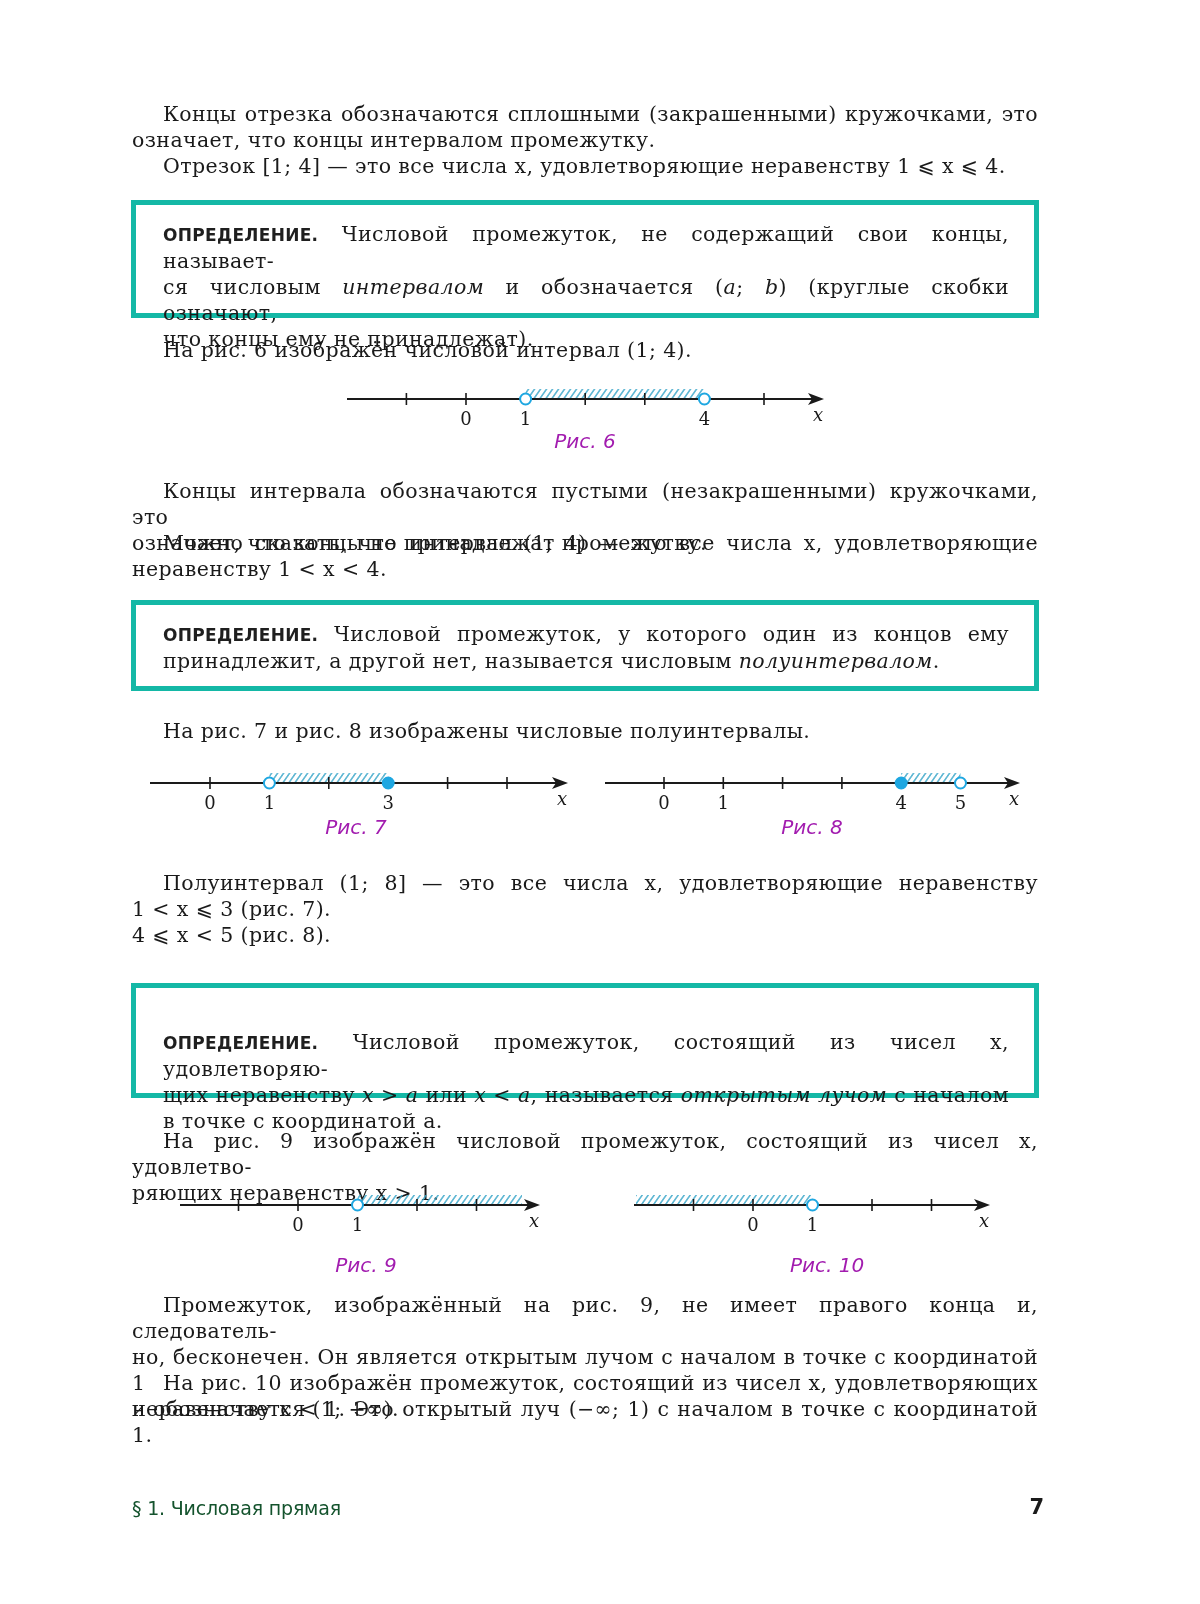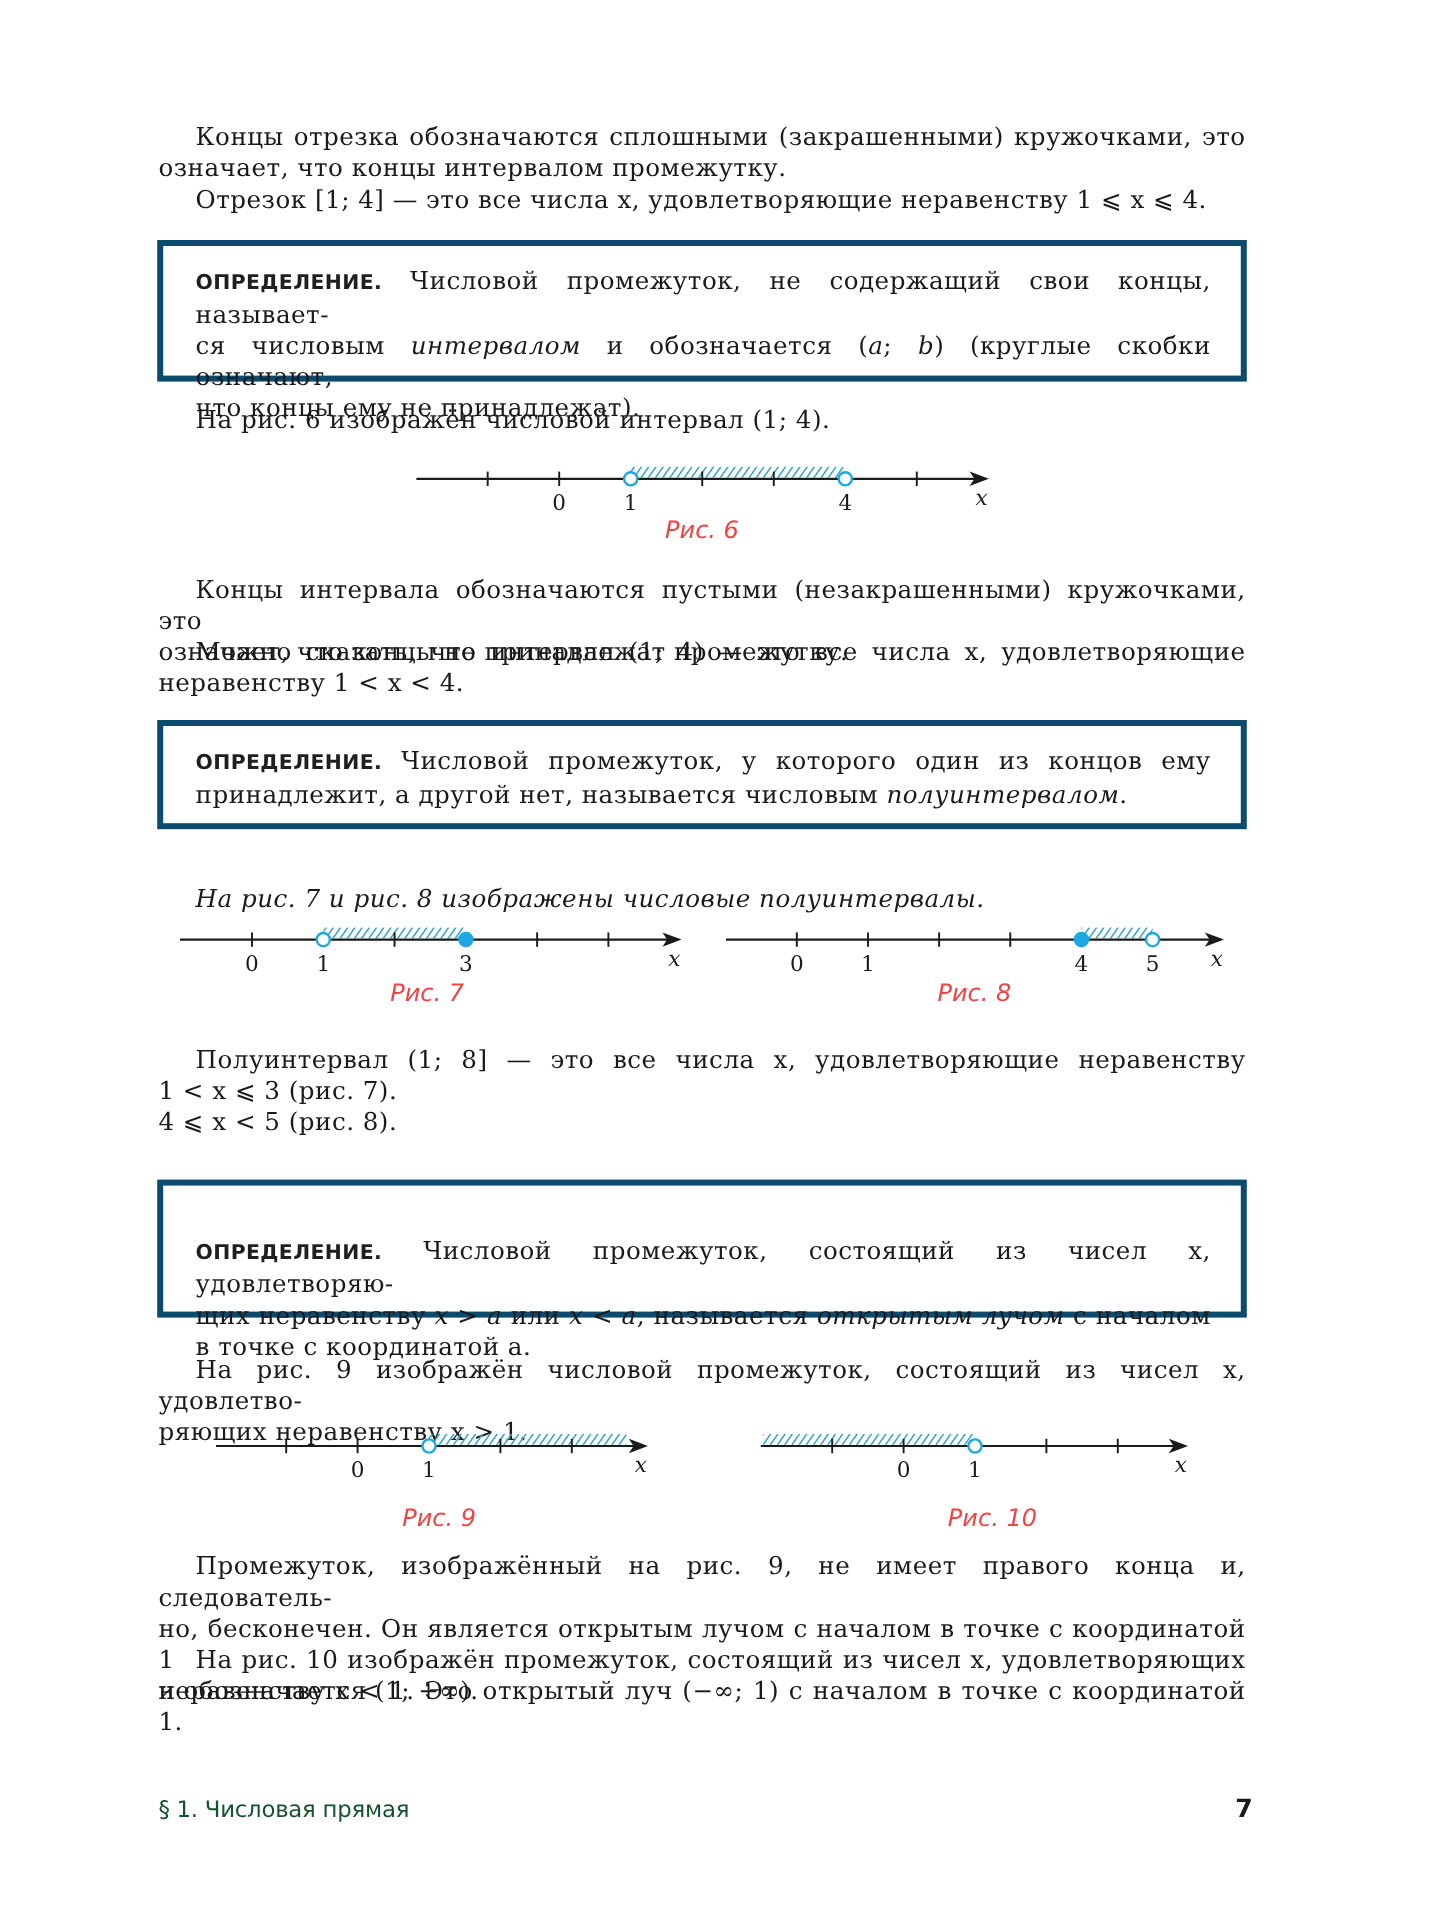--- a/index.html
+++ b/index.html
@@ -2,30 +2,30 @@
 <html><head>
 <meta charset="utf-8">
 <style>
   html, body { margin: 0; padding: 0; background: #ffffff; }
   body { width: 1200px; height: 1604px; position: relative; overflow: hidden;
          font-family: "DejaVu Serif", "Liberation Serif", serif; color: #1a1a1a; }
   .para { position: absolute; left: 132px; width: 906px; font-size: 20.5px; line-height: 26px;
           text-align: justify; letter-spacing: 0.4px; }
   .para .line { display: block; }
   .indent { text-indent: 31px; }
-  .defbox { position: absolute; left: 131px; width: 898px; border: 5px solid #0c4a6e;
+  .defbox { position: absolute; left: 131px; width: 898px; border: 5px solid #14b8a6;
             box-sizing: content-box; background: #fff; }
   .defbox .inner { padding: 16px 25px 0 27px; font-size: 20.5px; line-height: 26px;
                    text-align: justify; letter-spacing: 0.4px; }
   .def-label { font-family: "DejaVu Sans", "Liberation Sans", sans-serif; font-weight: bold;
                font-size: 17px; letter-spacing: 0.3px; color: #1f1f1f; }
   .em { font-style: italic; }
   .math { font-style: italic; }
   .caption { position: absolute; font-family: "DejaVu Sans", "Liberation Sans", sans-serif;
-             font-style: italic; font-size: 20px; color: #ef4444; transform: translateX(-50%); white-space: nowrap; }
+             font-style: italic; font-size: 20px; color: #a21caf; transform: translateX(-50%); white-space: nowrap; }
   svg.numline { position: absolute; overflow: visible; }
   .footer-section { position: absolute; left: 132px; top: 1497px; font-family: "DejaVu Sans", "Liberation Sans", sans-serif;
                     font-size: 19px; color: #14532d; letter-spacing: -0.2px; }
   .footer-page { position: absolute; left: 1044px; top: 1495px; font-family: "DejaVu Sans", "Liberation Sans", sans-serif;
                  font-weight: bold; font-size: 21px; color: #1a1a1a; transform: translateX(-100%); }
 </style>
 </head>
 <body>
 
 <div class="para" style="top:101px;">
@@ -84,21 +84,21 @@
 
 <div class="defbox" style="top:600px; height:81px;">
   <div class="inner">
     <span style="display:block; text-align-last:justify;">
       <span class="def-label">ОПРЕДЕЛЕНИЕ.</span><span> Числовой промежуток, у которого один из концов ему</span>
     </span>
     <span style="display:block;">принадлежит, а другой нет, называется числовым <span class="em">полуинтервалом</span>.</span>
   </div>
 </div>
 
-<div class="para indent" style="top:736px;font-style:italic;">На рис. 7 и рис. 8 изображены числовые полуинтервалы.</div>
+<div class="para indent" style="top:718px;">На рис. 7 и рис. 8 изображены числовые полуинтервалы.</div>
 
 <svg class="numline" id="fig7" style="left:0; top:0;" width="1200" height="1604">
     <defs>
       <pattern id="h-fig7" width="6" height="12" patternUnits="userSpaceOnUse" patternTransform="skewX(-35)">
         <line x1="3" y1="0" x2="3" y2="12" stroke="#3aa6c9" stroke-width="1.6"></line>
       </pattern>
     </defs>
     <g>
       <rect x="269.4" y="773" width="118.80000000000001" height="9" fill="url(#h-fig7)"></rect>
     </g>

